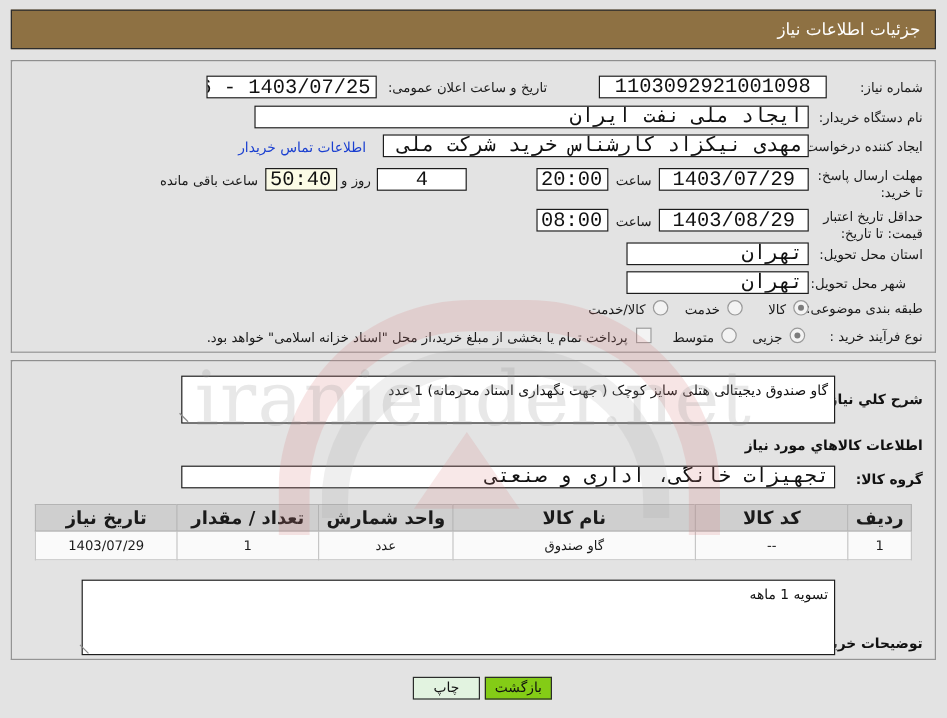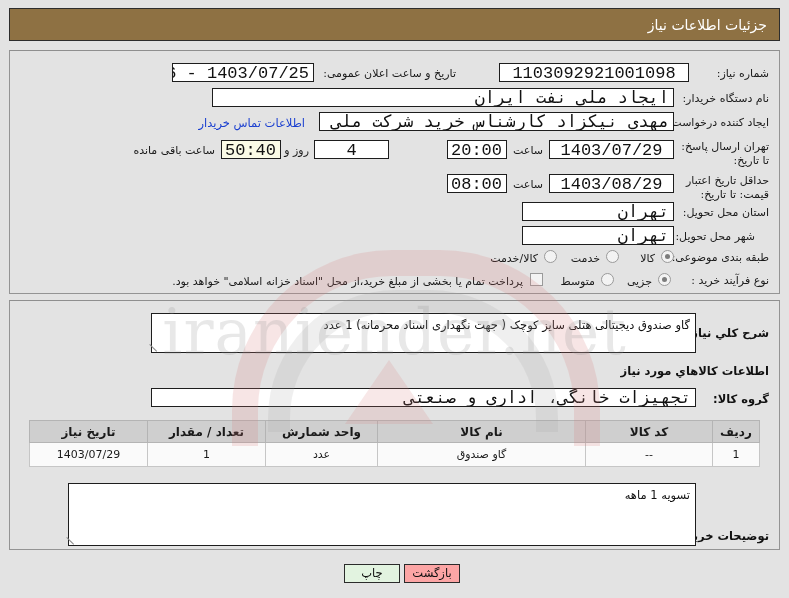--- a/index.html
+++ b/index.html
@@ -212,21 +212,21 @@
     direction: rtl;
   }
   .tbl th {
     background: #cfcfcf;
     border: 1px solid #b4b4b4;
     font-weight: bold;
     color: #1a1a1a;
     height: 21px;
     padding: 0 6px;
     text-align: center;
-    font-size: 12px;
+    font-size: 15px;
     white-space: nowrap;
   }
   .tbl td {
     background: #fafafa;
     border: 1px solid #c6c6c6;
     height: 23px;
     padding: 0 6px;
     text-align: center;
     color: #1a1a1a;
     font-size: 11px;
@@ -241,21 +241,21 @@
     font-family: "DejaVu Sans", "Liberation Sans", sans-serif;
     font-size: 11.5px;
     color: #111;
     height: 19px;
     line-height: 17px;
     text-align: center;
     cursor: pointer;
     padding: 0;
   }
   .btn-print { background: #e2f3e0; }
-  .btn-back  { background: #fca5a5; }
+  .btn-back  { background: #84cc16; }
 </style>
 </head>
 <body>
 
 <div class="page">
 
   <div class="watermark">
     <div class="wm-arc"></div>
     <div class="wm-arc2"></div>
     <div class="wm-tri"></div>
@@ -274,21 +274,21 @@
     <span class="lbl" style="right:323px; top:16px;">تاریخ و ساعت اعلان عمومی:</span>
     <div class="fld center" style="right:465px; top:12px; width:142px;">1403/07/25 - 11:06</div>
 
     <span class="lbl" style="right:10px; top:41px;">نام دستگاه خریدار:</span>
     <div class="fld" style="right:105px; top:37px; width:462px;">ایجاد ملی نفت ایران</div>
 
     <span class="lbl" style="right:10px; top:65px;">ایجاد کننده درخواست:</span>
     <div class="fld" style="right:105px; top:61px; width:355px;">مهدی نیکزاد کارشناس خرید شرکت ملی نفت ایران</div>
     <a class="linkish" style="right:474px; top:65px;">اطلاعات تماس خریدار</a>
 
-    <span class="lbl" style="right:10px; top:89px; width:88px;">تهران ارسال پاسخ: تا تاریخ:</span>
+    <span class="lbl" style="right:10px; top:89px; width:88px;">مهلت ارسال پاسخ: تا خرید:</span>
     <div class="fld center" style="right:105px; top:89px; width:125px;">1403/07/29</div>
     <span class="lbl" style="right:236px; top:93px;">ساعت</span>
     <div class="fld center" style="right:272px; top:89px; width:60px;">20:00</div>
     <div class="fld center" style="right:390px; top:89px; width:75px;">4</div>
     <span class="lbl" style="right:470px; top:93px;">روز و</span>
     <div class="fld cream" style="right:498px; top:89px; width:60px;">07:50:40</div>
     <span class="lbl" style="right:564px; top:93px;">ساعت باقی مانده</span>
 
     <span class="lbl" style="right:10px; top:123px; width:92px;">حداقل تاریخ اعتبار قیمت: تا تاریخ:</span>
     <div class="fld center" style="right:105px; top:123px; width:125px;">1403/08/29</div>

